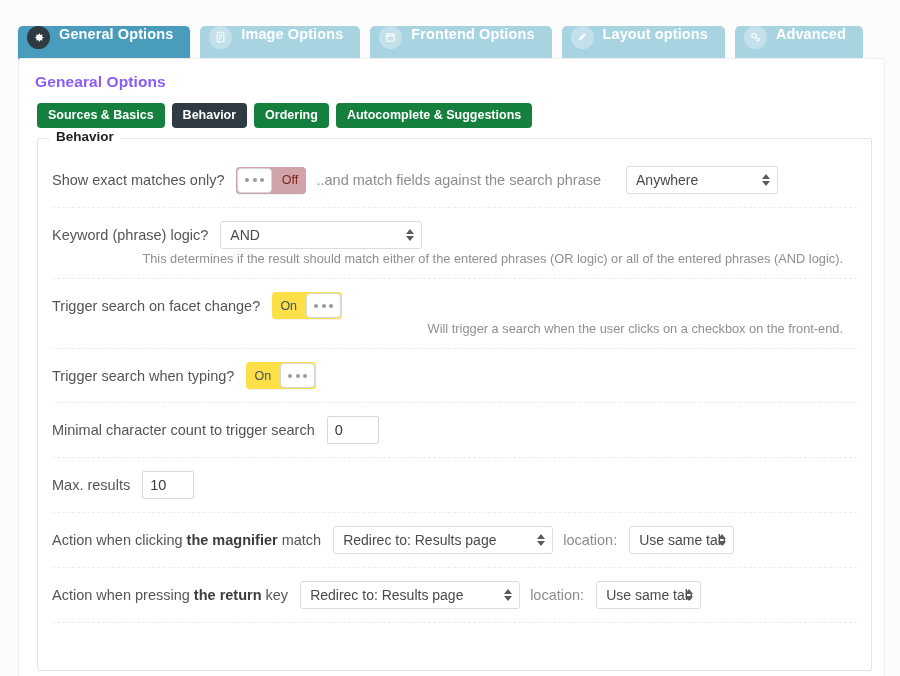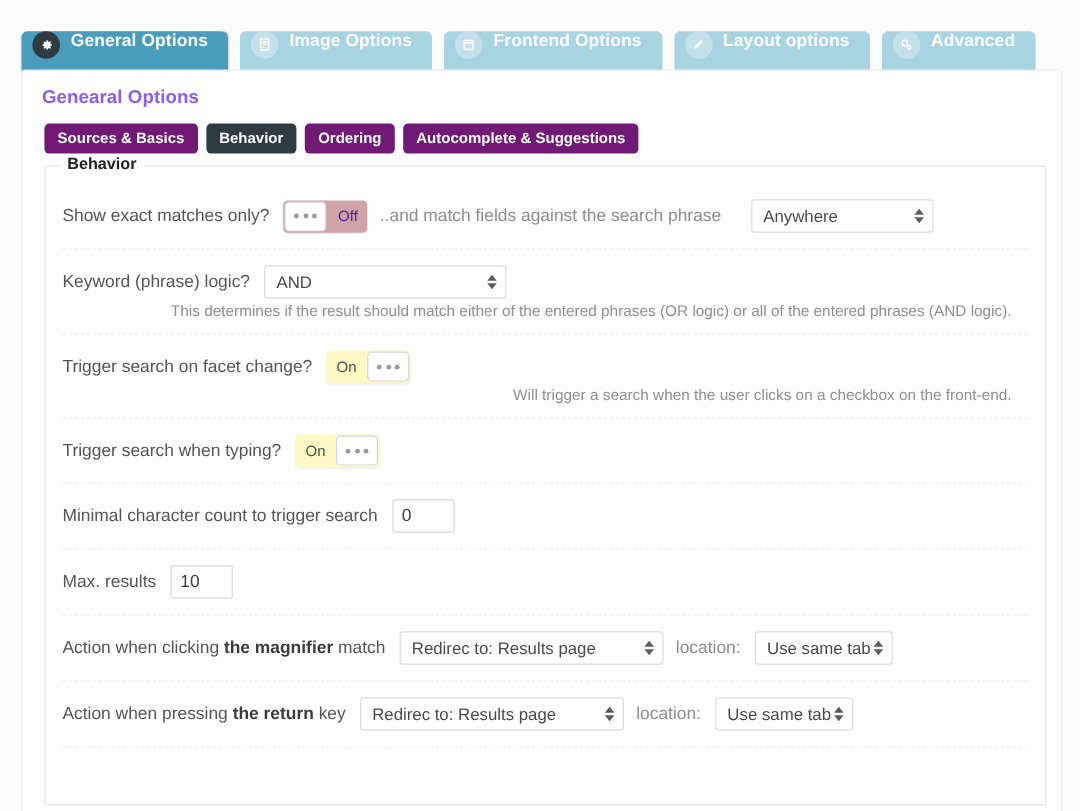--- a/index.html
+++ b/index.html
@@ -68,21 +68,21 @@
 
   
   .subtabs {
     display: flex; gap: 7px;
     padding: 12px 0 0 18px;
   }
   .subtab {
     height: 25px;
     padding: 0 11px;
     border-radius: 4px;
-    background: #701a75;
+    background: #15803d;
     color: #ffffff;
     font-size: 12.5px;
     font-weight: bold;
     line-height: 25px;
     cursor: pointer;
     white-space: nowrap;
   }
   .subtab.active { background: #2e3b42; color: #ffffff; }
 
   
@@ -143,39 +143,39 @@
     align-items: stretch;
     height: 27px;
     border-radius: 4px;
     overflow: hidden;
     cursor: pointer;
     user-select: none;
     flex: 0 0 auto;
     box-shadow: 0 1px 1px rgba(0,0,0,.06);
   }
   .toggle.off { background: #cfa3a7; }
-  .toggle.on  { background: #fef9c3; }
+  .toggle.on  { background: #fde047; }
   .toggle .knob {
     width: 35px;
     background: #ffffff;
     display: flex; align-items: center; justify-content: center;
     gap: 3.5px;
     border: 1px solid #d6d6d6;
     border-radius: 4px;
     margin: 1px;
   }
   .toggle .knob i {
     width: 4px; height: 4px; border-radius: 50%;
     background: #9a9a9a; display: block;
   }
   .toggle .txt {
     display: flex; align-items: center; justify-content: center;
     width: 33px;
     font-size: 12.5px;
-    color: #4c1d95;
+    color: #7f1d1d;
     font-weight: normal;
   }
   .toggle.on .txt { color: #44525c; }
 
   
   .sel {
     position: relative;
     display: inline-flex;
     align-items: center;
     height: 28px;
@@ -184,21 +184,21 @@
     border-radius: 3px;
     padding: 0 26px 0 9px;
     font-size: 14px;
     color: #4a4a4a;
     cursor: pointer;
     white-space: nowrap;
   }
   .sel.w-anywhere { width: 152px; margin-left: 13px; }
   .sel.w-logic { width: 202px; }
   .sel.w-action { width: 220px; }
-  .sel.w-loc { width: 115px; }
+  .sel.w-loc { width: 105px; }
   .sel .arrows {
     position: absolute; right: 7px; top: 50%;
     transform: translateY(-50%);
     display: flex; flex-direction: column; gap: 2px;
   }
   .sel .arrows .up,
   .sel .arrows .dn {
     width: 0; height: 0;
     border-left: 4px solid transparent;
     border-right: 4px solid transparent;

